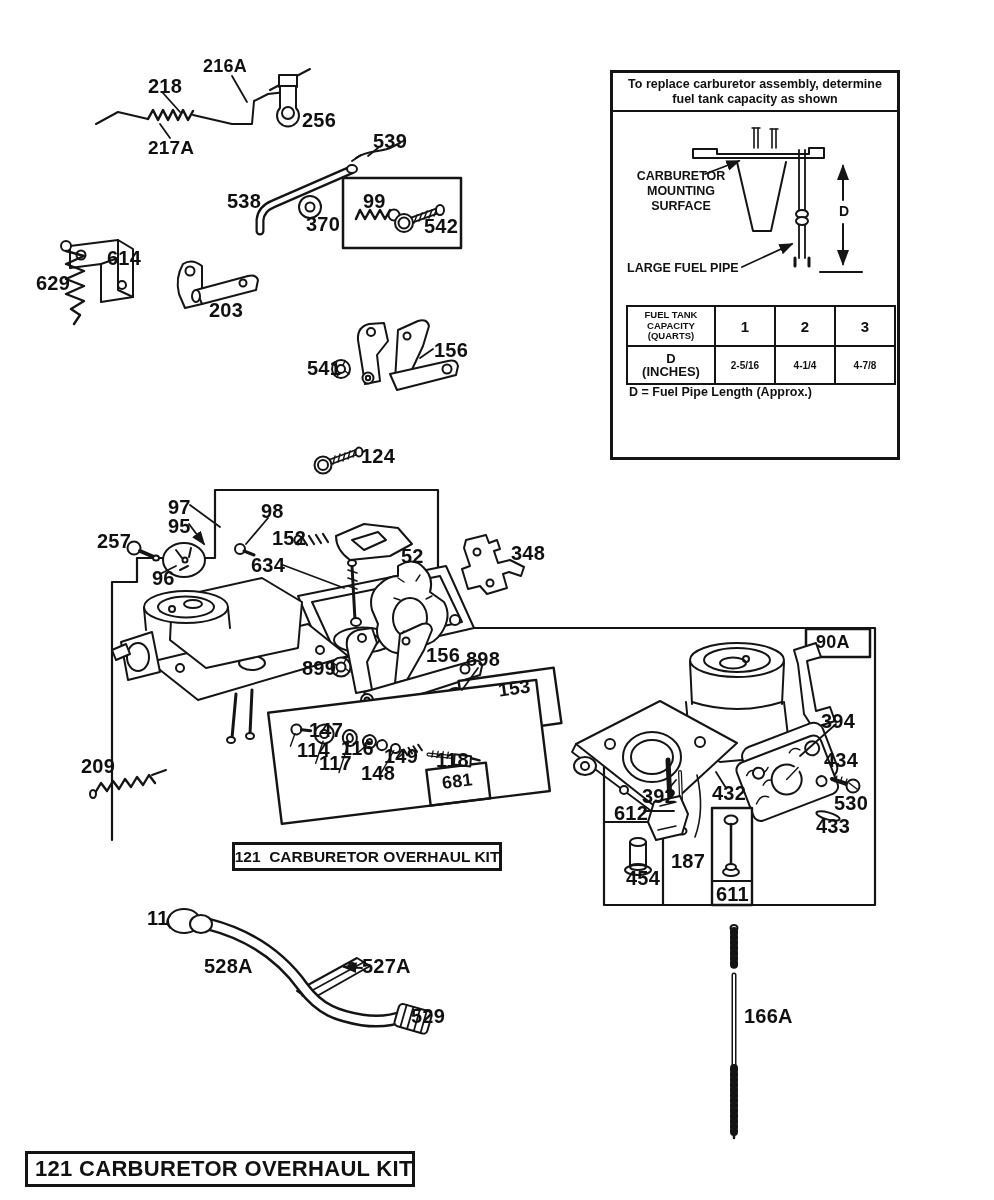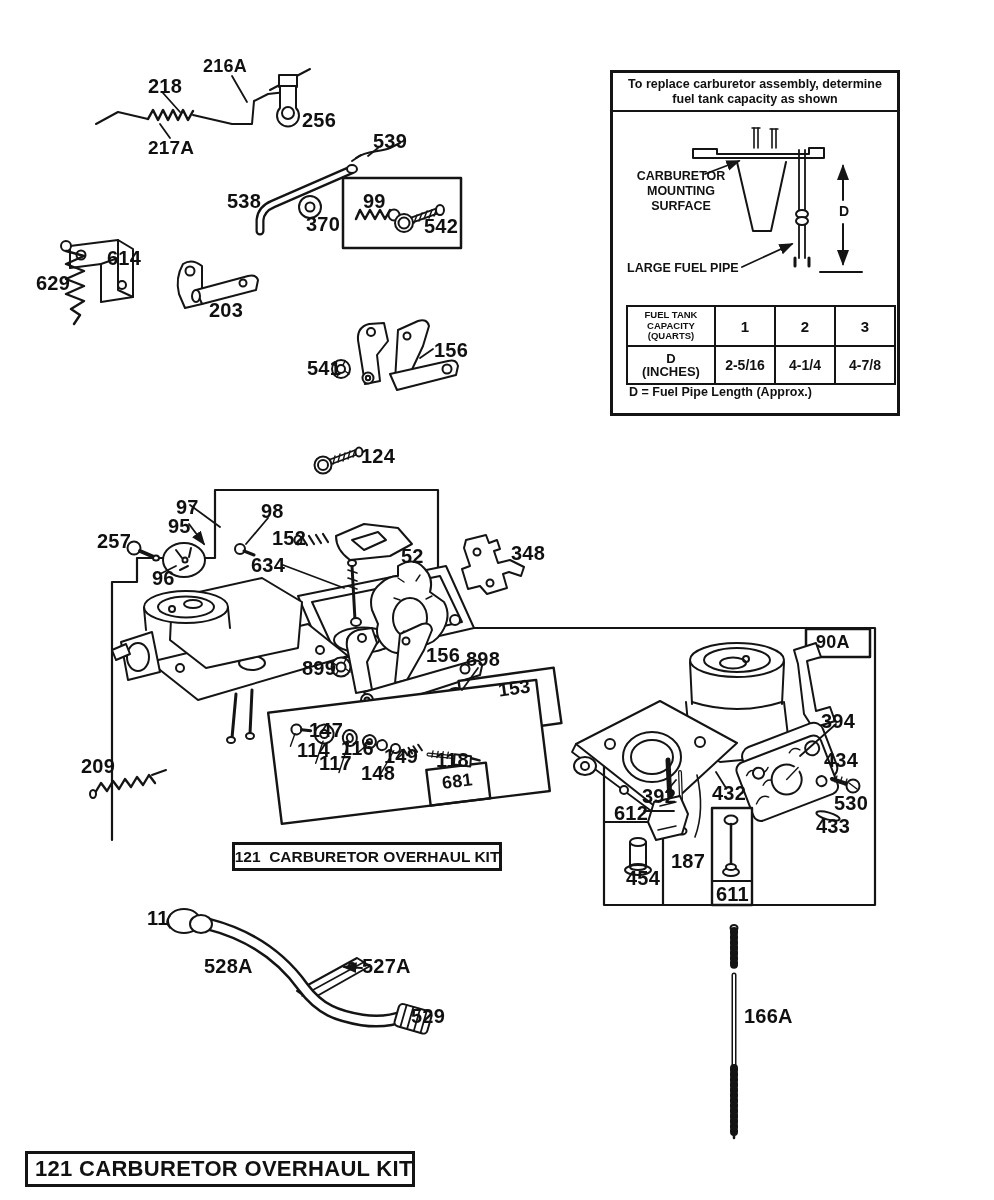--- a/index.html
+++ b/index.html
@@ -1,31 +1,31 @@
 <!DOCTYPE html>
 <html><head>
 <meta charset="utf-8">
 <style>
   html,body{margin:0;padding:0;background:#fff;}
   body{width:994px;height:1200px;position:relative;font-family:"Liberation Sans",sans-serif;color:#111;overflow:hidden;}
   .abs{position:absolute;}
   svg.art{position:absolute;left:0;top:0;}
   .plabel{position:absolute;font-weight:700;font-size:20px;letter-spacing:.2px;color:#101010;white-space:pre;transform-origin:left top;line-height:1;}
   
-  .infobox{left:610px;top:70px;width:290px;height:346px;border:3px solid #141414;box-sizing:border-box;background:transparent;}
+  .infobox{left:610px;top:70px;width:290px;height:390px;border:3px solid #141414;box-sizing:border-box;background:transparent;}
   .infobox .title{border-bottom:2.5px solid #141414;font-weight:700;font-size:12.5px;text-align:center;padding:4px 2px 3px;line-height:15px;}
   .mountlbl{left:12px;top:96px;width:112px;font-weight:700;font-size:12.5px;line-height:15px;text-align:center;white-space:pre-line;}
   .pipelbl{left:14px;top:188px;font-weight:700;font-size:12.5px;}
   .dimlbl{left:226px;top:130px;font-weight:700;font-size:14px;}
   table.cap{border-collapse:collapse;position:absolute;left:13px;top:232px;}
   table.cap td{border:2.5px solid #141414;text-align:center;vertical-align:middle;font-weight:700;padding:0;background:transparent;}
   td.c-hdr{width:86px;height:38px;font-size:9.5px;line-height:10.5px;white-space:pre-line;}
   td.c-val{width:58px;font-size:15px;}
   td.r2-hdr{height:36px;font-size:13px;line-height:13px;white-space:pre-line;}
-  td.r2-val{font-size:14px;}
+  td.r2-val{font-size:10px;}
   .footnote{left:16px;top:312px;font-weight:700;font-size:12.5px;}
   
   .midkit{left:232px;top:842px;width:270px;height:29px;border:3px solid #141414;box-sizing:border-box;display:flex;align-items:center;justify-content:center;font-weight:700;font-size:15.5px;white-space:pre;}
   .bigkit{left:25px;top:1151px;width:390px;height:36px;border:3.5px solid #141414;box-sizing:border-box;display:flex;align-items:center;font-weight:700;font-size:22px;letter-spacing:.3px;padding-left:7px;white-space:pre;}
 </style>
 </head>
 <body>
 
 <svg class="art" width="994" height="1200" viewBox="0 0 994 1200">
   <defs>
@@ -386,21 +386,21 @@
     <span class="plabel" style="left: 227px; top: 191px;">538</span>
     <span class="plabel" style="left: 306px; top: 214px;">370</span>
     <span class="plabel" style="left: 363px; top: 191px;">99</span>
     <span class="plabel" style="left: 424px; top: 216px;">542</span>
     <span class="plabel" style="left: 107px; top: 248px;">614</span>
     <span class="plabel" style="left: 36px; top: 273px;">629</span>
     <span class="plabel" style="left: 209px; top: 300px;">203</span>
     <span class="plabel" style="left: 307px; top: 358px;">541</span>
     <span class="plabel" style="left: 434px; top: 340px;">156</span>
     <span class="plabel" style="left: 361px; top: 446px;">124</span>
-    <span class="plabel" style="left: 168px; top: 497px; margin-left: 8px;">97</span>
+    <span class="plabel" style="left: 168px; top: 497px;">97</span>
     <span class="plabel" style="left: 168px; top: 516px;">95</span>
     <span class="plabel" style="left: 261px; top: 501px;">98</span>
     <span class="plabel" style="left: 97px; top: 531px;">257</span>
     <span class="plabel" style="left: 272px; top: 528px;">152</span>
     <span class="plabel" style="left: 152px; top: 568px;">96</span>
     <span class="plabel" style="left: 251px; top: 555px;">634</span>
     <span class="plabel" style="left: 401px; top: 546px;">52</span>
     <span class="plabel" style="left: 511px; top: 543px;">348</span>
     <span class="plabel" style="left: 302px; top: 658px;">899</span>
     <span class="plabel" style="left: 426px; top: 645px;">156</span>

